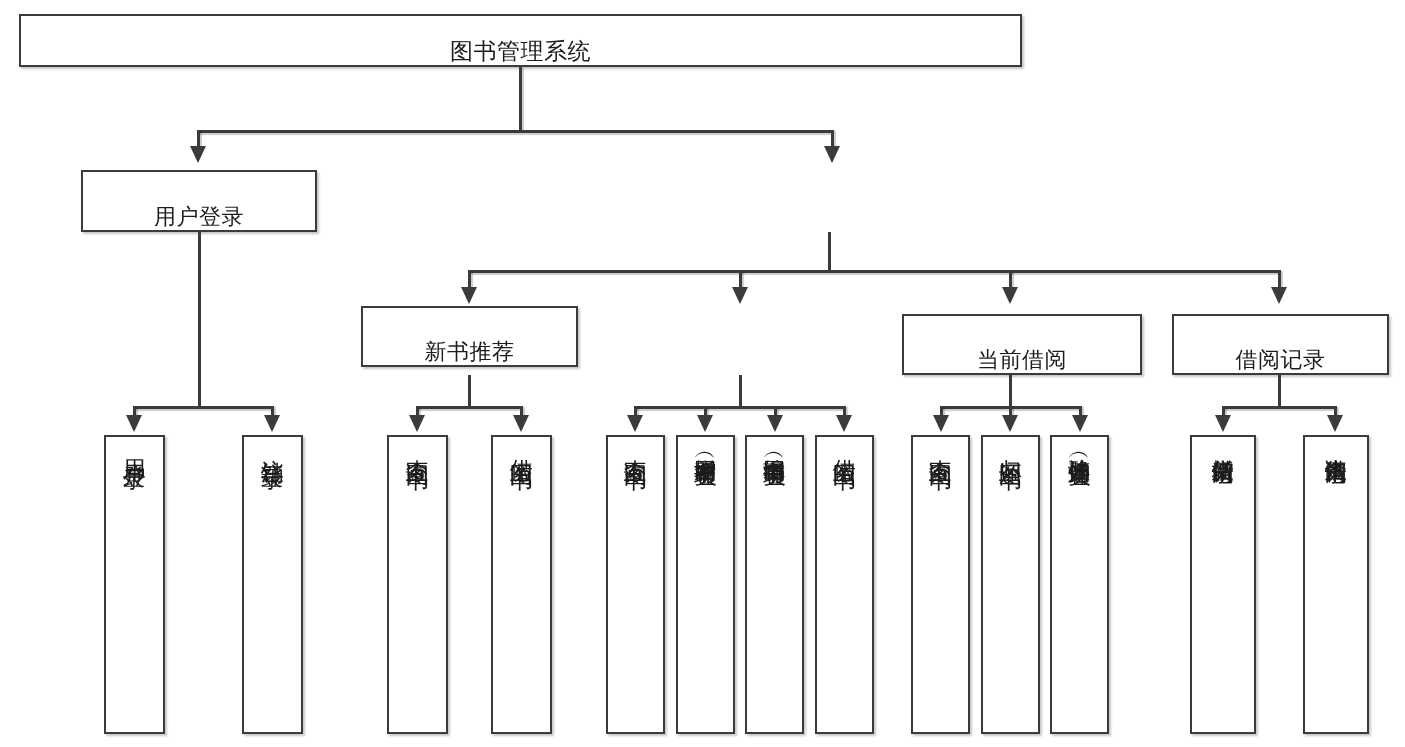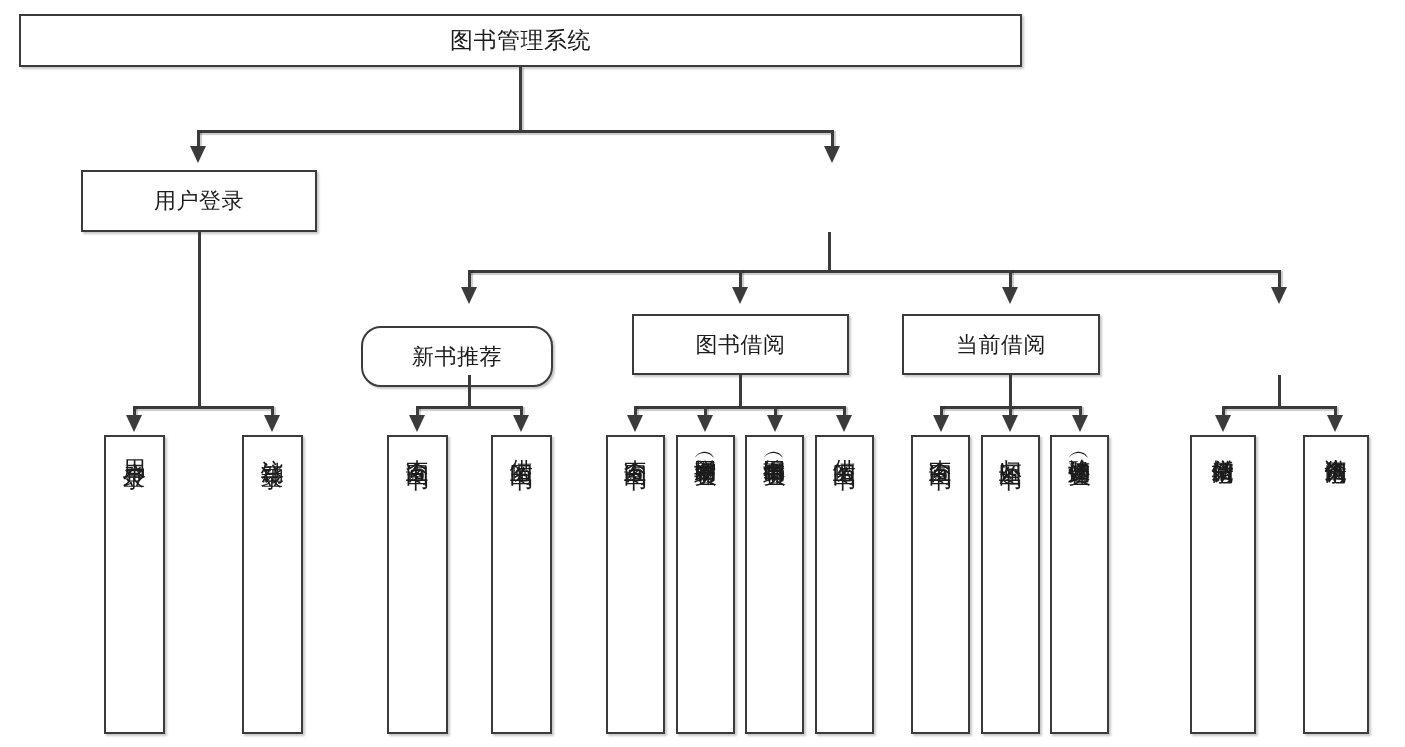--- a/index.html
+++ b/index.html
@@ -19,21 +19,21 @@
     overflow: hidden;
   }
   
   .node {
     position: absolute;
     box-sizing: border-box;
     background: #ffffff;
     border: 2.5px solid #3b3b3b;
     box-shadow: 2px 2px 2px rgba(0,0,0,0.22);
     display: flex;
-    align-items: center;
+    align-items: flex-end;
     justify-content: center;
     color: #1c1c1c;
   }
   .node .label {
     display: block;
     text-align: center;
     line-height: 1.18;
     letter-spacing: 0.5px;
   }
   
@@ -129,28 +129,28 @@
 
   <div class="ln vert shadow-v" style="left:739px; top:270px; width:2.5px; height:19px;"></div>
   <div class="arrow" style="left:732px; top:287px;"></div>
 
   <div class="ln vert shadow-v" style="left:1009px; top:270px; width:2.5px; height:19px;"></div>
   <div class="arrow" style="left:1002px; top:287px;"></div>
 
   <div class="ln vert shadow-v" style="left:1278px; top:270px; width:2.5px; height:19px;"></div>
   <div class="arrow" style="left:1271px; top:287px;"></div>
 
-  <div class="node h lvl3" style="left:361px; top:326px; width:192px; height:61px;border-radius:20px;">
+  <div class="node h lvl3" style="left:361px; top:306px; width:217px; height:61px;">
     <span class="label">新书推荐</span>
   </div>
-  <div class="node h lvl3" style="left:632px; top:314px; width:217px; height:61px;">
-    <span class="label">图书借阅</span>
-  </div>
-  <div class="node h lvl3" style="left:902px; top:314px; width:198px; height:61px;">
+  <div class="node h lvl3" style="left:902px; top:314px; width:240px; height:61px;">
     <span class="label">当前借阅</span>
+  </div>
+  <div class="node h lvl3" style="left:1172px; top:314px; width:217px; height:61px;">
+    <span class="label">借阅记录</span>
   </div>
 
   <div class="ln vert" style="left:468px; top:375px; width:2.5px; height:33px;"></div>
   <div class="ln horz shadow-h" style="left:416px; top:406px; width:106px; height:2.5px;"></div>
   <div class="ln vert shadow-v" style="left:416px; top:406px; width:2.5px; height:12px;"></div>
   <div class="arrow" style="left:409px; top:415px;"></div>
   <div class="ln vert shadow-v" style="left:520px; top:406px; width:2.5px; height:12px;"></div>
   <div class="arrow" style="left:513px; top:415px;"></div>
 
   <div class="ln vert" style="left:739px; top:375px; width:2.5px; height:33px;"></div>

